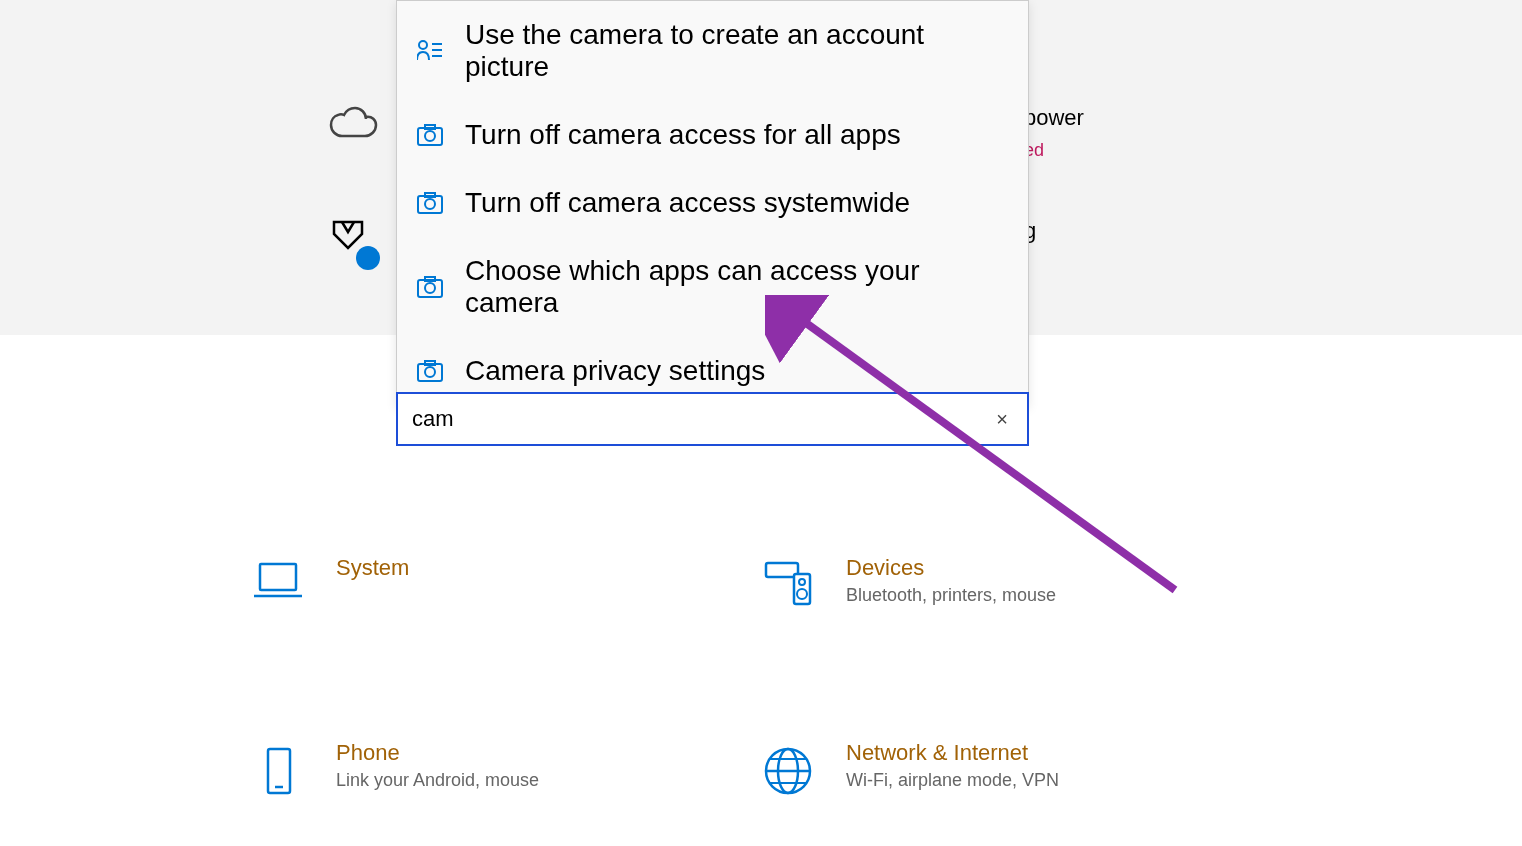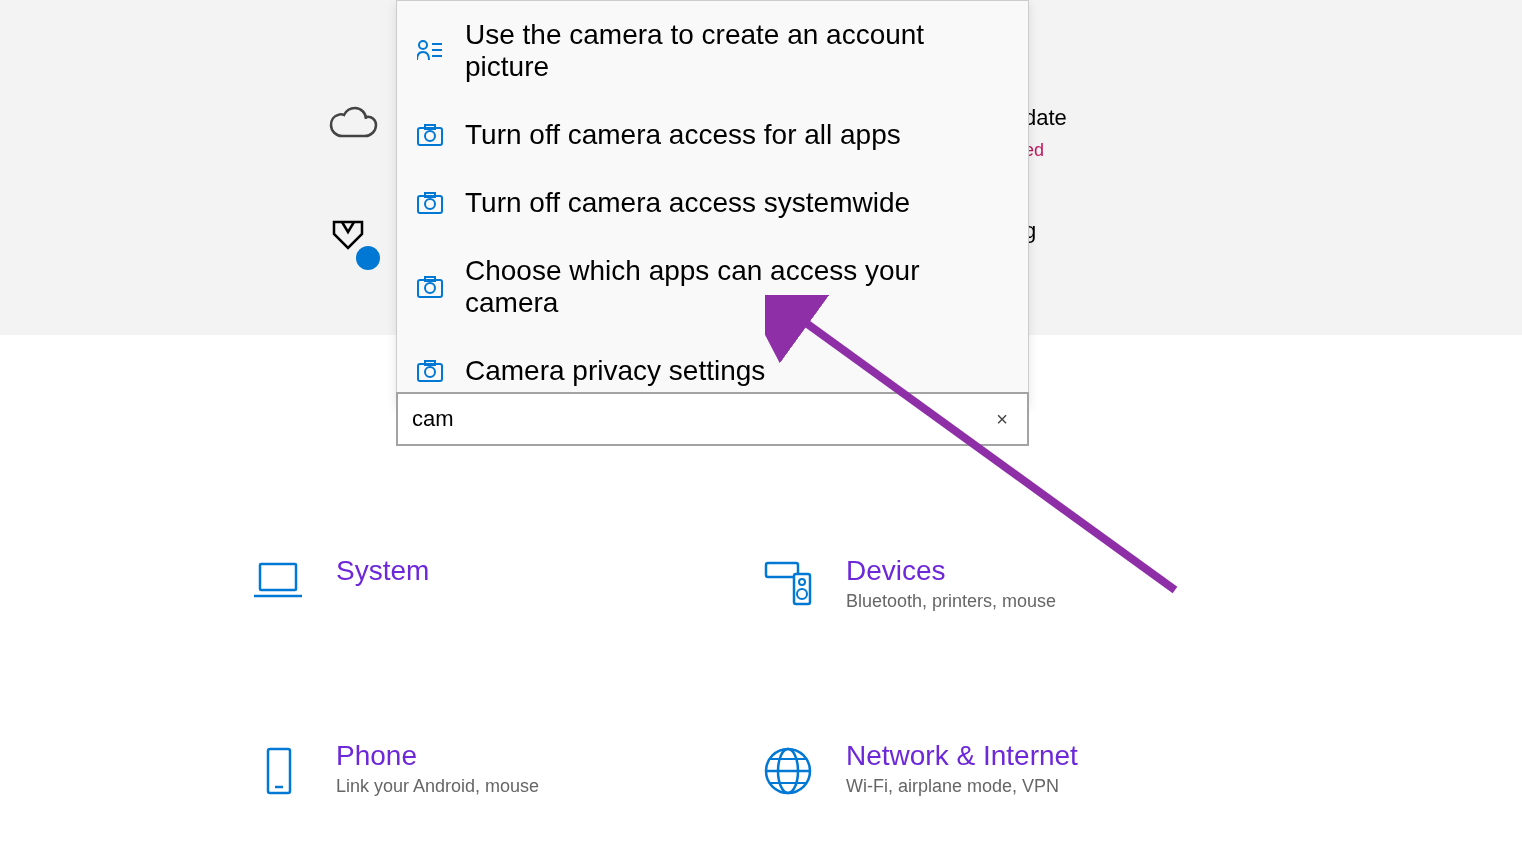--- a/index.html
+++ b/index.html
@@ -88,21 +88,21 @@
       align-items: center;
       justify-content: center;
     }
     
     .search-box {
       position: absolute;
       left: 396px;
       top: 392px;
       width: 633px;
       height: 54px;
-      border: 2px solid #a3a3a3;
+      border: 2px solid #1d4ed8;
       background: #ffffff;
       display: flex;
       align-items: center;
       z-index: 10;
     }
     
     .search-input {
       flex: 1;
       border: none;
       outline: none;
@@ -144,22 +144,22 @@
       margin-top: 5px;
       flex-shrink: 0;
     }
     
     .category-text {
       display: flex;
       flex-direction: column;
     }
     
     .category-title {
-      font-size: 28px;
-      color: #6d28d9;
+      font-size: 22px;
+      color: #a16207;
       margin-bottom: 2px;
     }
     
     .category-subtitle {
       font-size: 18px;
       color: #666;
       max-width: 270px;
       line-height: 1.4;
     }
     
@@ -183,21 +183,21 @@
   </div>
 
   <div class="rewards-icon-wrapper">
     <svg width="62" height="58" viewBox="0 0 62 58">
       <path d="M 10 4 L 10 16 L 24 30 L 38 16 L 38 4 Z" fill="none" stroke="#000" stroke-width="2.5"></path>
       <path d="M 18 4 L 24 14 L 30 4" fill="none" stroke="#000" stroke-width="2.5"></path>
       <circle cx="44" cy="40" r="12" fill="#0078d4"></circle>
     </svg>
   </div>
 
-  <div class="right-text-1">date</div>
+  <div class="right-text-1">power</div>
   <div class="right-text-2">ed</div>
   <div class="right-text-3">g</div>
 
 </div>
 
 <div class="search-dropdown">
   <div class="dropdown-item">
     <span class="dropdown-icon">
       <svg width="26" height="22" viewBox="0 0 26 22">
         <circle cx="6" cy="5" r="4" fill="none" stroke="#0078d4" stroke-width="2"></circle>

